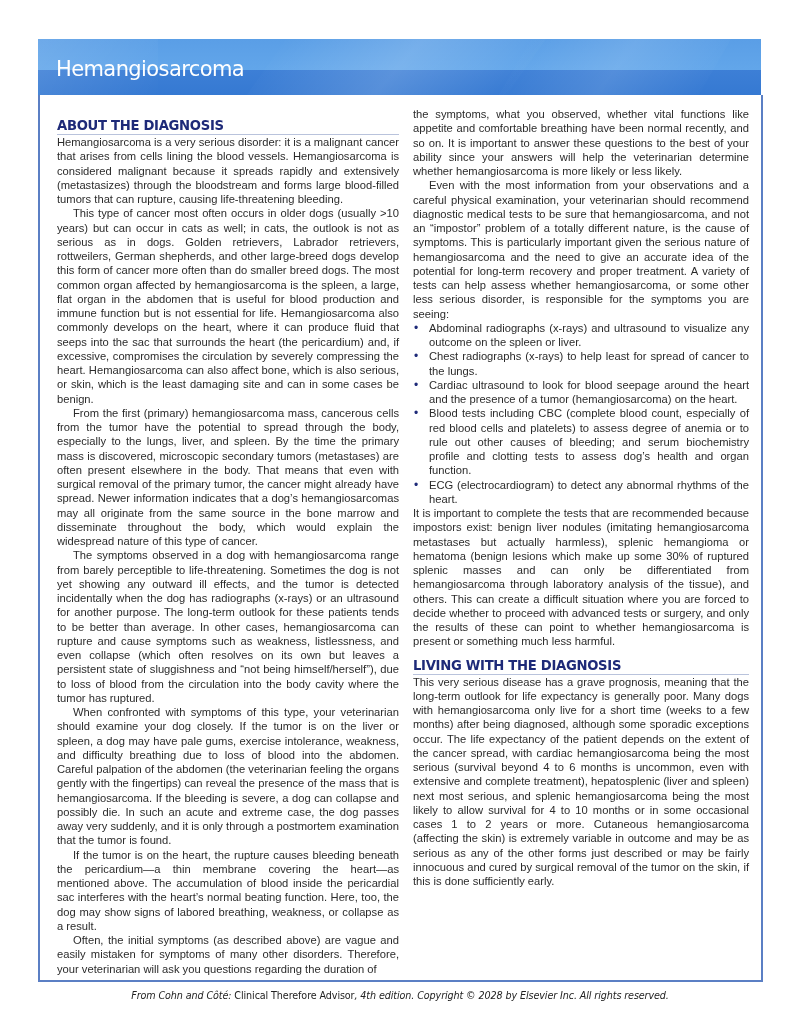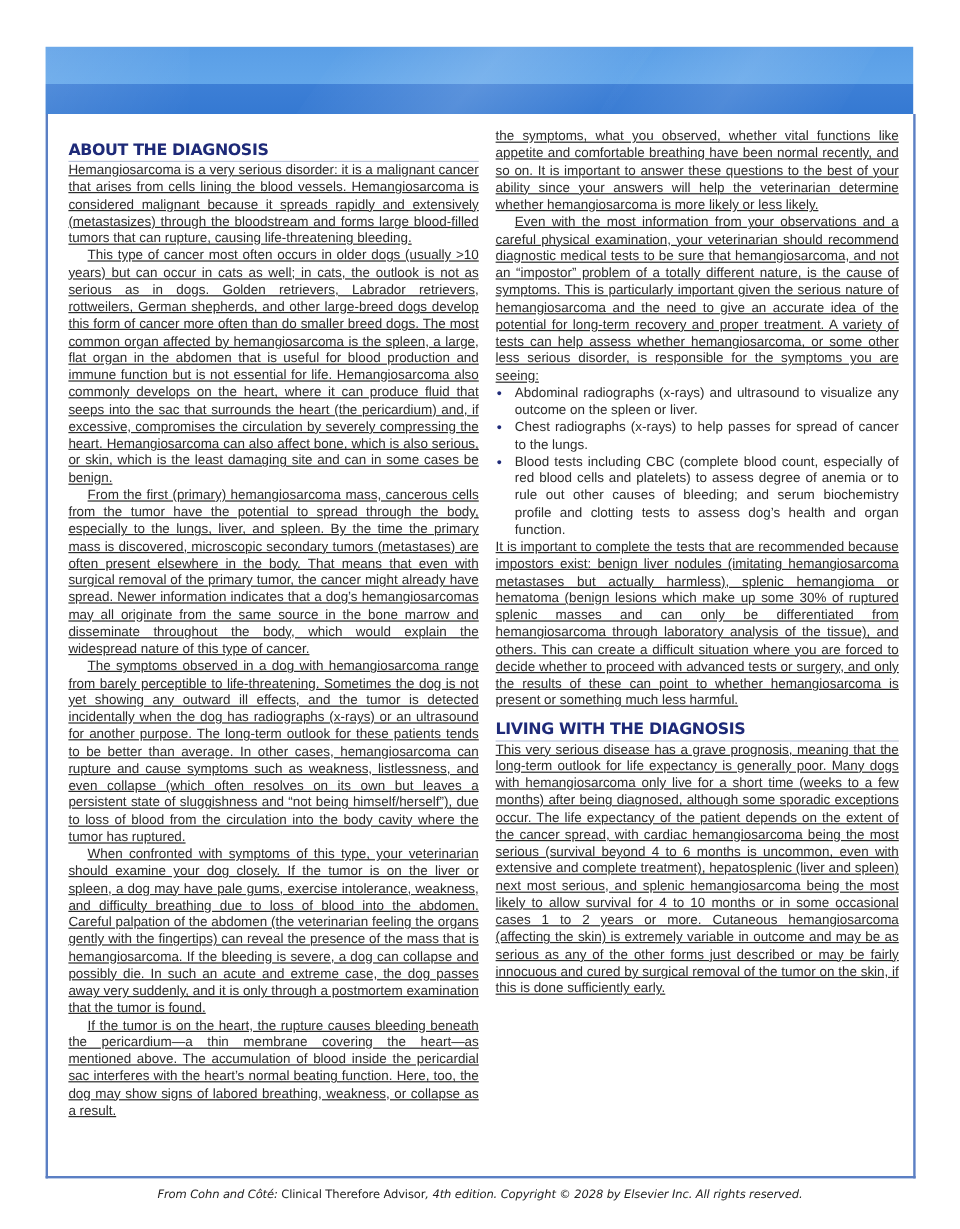--- a/index.html
+++ b/index.html
@@ -22,59 +22,63 @@
     border-left:2px solid #5b7fc4; border-right:2px solid #5b7fc4; border-bottom:2px solid #5b7fc4;
     box-sizing:content-box;
   }
   .col { position:absolute; top:0; font-size:11.2px; line-height:14.25px; text-align:justify; color:#2b2b2b; }
   .col.left { left:17px; width:342px; top:22px; }
   .col.right { left:373px; width:336px; top:12px; }
   .section-heading {
     font-family:"DejaVu Sans", sans-serif; font-weight:bold; font-size:13.2px; letter-spacing:-0.3px;
     color:#1e2a78; margin:0; line-height:17px; border-bottom:1px solid #b9c3dc; padding-bottom:0;
   }
-  p { margin:0;text-decoration:underline; }
+  p { margin:0; }
   p.indent { text-indent:16px; }
   ul.bullets { list-style:none; margin:0; padding:0; }
   ul.bullets li { position:relative; padding-left:16px; }
   ul.bullets li::before { content:"\2022"; position:absolute; left:1px; top:0; color:#1e2a78; font-size:12px; }
   .gap { height:8px; }
   .footer {
     position:absolute; left:0; width:800px; top:990px; text-align:center;
     font-family:"DejaVu Sans", sans-serif; font-size:9.6px; color:#222; letter-spacing:-0.1px;
   }
   .footer .it { font-style:italic; }
 </style>
 </head>
 <body>
 
 <div class="banner">
   <div class="streak3"></div>
   <div class="streak1"></div>
   <div class="streak2"></div>
+  <h1>Hemangiosarcoma</h1>
 </div>
 
 <div class="box">
   <div class="col left">
     <h2 class="section-heading">ABOUT THE DIAGNOSIS</h2>
     <p>Hemangiosarcoma is a very serious disorder: it is a malignant cancer that arises from cells lining the blood vessels. Hemangiosarcoma is considered malignant because it spreads rapidly and extensively (metastasizes) through the bloodstream and forms large blood-filled tumors that can rupture, causing life-threatening bleeding.</p>
     <p class="indent">This type of cancer most often occurs in older dogs (usually &gt;10 years) but can occur in cats as well; in cats, the outlook is not as serious as in dogs. Golden retrievers, Labrador retrievers, rottweilers, German shepherds, and other large-breed dogs develop this form of cancer more often than do smaller breed dogs. The most common organ affected by hemangiosarcoma is the spleen, a large, flat organ in the abdomen that is useful for blood production and immune function but is not essential for life. Hemangiosarcoma also commonly develops on the heart, where it can produce fluid that seeps into the sac that surrounds the heart (the pericardium) and, if excessive, compromises the circulation by severely compressing the heart. Hemangiosarcoma can also affect bone, which is also serious, or skin, which is the least damaging site and can in some cases be benign.</p>
     <p class="indent">From the first (primary) hemangiosarcoma mass, cancerous cells from the tumor have the potential to spread through the body, especially to the lungs, liver, and spleen. By the time the primary mass is discovered, microscopic secondary tumors (metastases) are often present elsewhere in the body. That means that even with surgical removal of the primary tumor, the cancer might already have spread. Newer information indicates that a dog’s hemangiosarcomas may all originate from the same source in the bone marrow and disseminate throughout the body, which would explain the widespread nature of this type of cancer.</p>
     <p class="indent">The symptoms observed in a dog with hemangiosarcoma range from barely perceptible to life-threatening. Sometimes the dog is not yet showing any outward ill effects, and the tumor is detected incidentally when the dog has radiographs (x-rays) or an ultrasound for another purpose. The long-term outlook for these patients tends to be better than average. In other cases, hemangiosarcoma can rupture and cause symptoms such as weakness, listlessness, and even collapse (which often resolves on its own but leaves a persistent state of sluggishness and “not being himself/herself”), due to loss of blood from the circulation into the body cavity where the tumor has ruptured.</p>
     <p class="indent">When confronted with symptoms of this type, your veterinarian should examine your dog closely. If the tumor is on the liver or spleen, a dog may have pale gums, exercise intolerance, weakness, and difficulty breathing due to loss of blood into the abdomen. Careful palpation of the abdomen (the veterinarian feeling the organs gently with the fingertips) can reveal the presence of the mass that is hemangiosarcoma. If the bleeding is severe, a dog can collapse and possibly die. In such an acute and extreme case, the dog passes away very suddenly, and it is only through a postmortem examination that the tumor is found.</p>
     <p class="indent">If the tumor is on the heart, the rupture causes bleeding beneath the pericardium—a thin membrane covering the heart—as mentioned above. The accumulation of blood inside the pericardial sac interferes with the heart’s normal beating function. Here, too, the dog may show signs of labored breathing, weakness, or collapse as a result.</p>
+    <p class="indent">Often, the initial symptoms (as described above) are vague and easily mistaken for symptoms of many other disorders. Therefore, your veterinarian will ask you questions regarding the duration of</p>
   </div>
 
   <div class="col right">
     <p>the symptoms, what you observed, whether vital functions like appetite and comfortable breathing have been normal recently, and so on. It is important to answer these questions to the best of your ability since your answers will help the veterinarian determine whether hemangiosarcoma is more likely or less likely.</p>
     <p class="indent">Even with the most information from your observations and a careful physical examination, your veterinarian should recommend diagnostic medical tests to be sure that hemangiosarcoma, and not an “impostor” problem of a totally different nature, is the cause of symptoms. This is particularly important given the serious nature of hemangiosarcoma and the need to give an accurate idea of the potential for long-term recovery and proper treatment. A variety of tests can help assess whether hemangiosarcoma, or some other less serious disorder, is responsible for the symptoms you are seeing:</p>
     <ul class="bullets">
       <li>Abdominal radiographs (x-rays) and ultrasound to visualize any outcome on the spleen or liver.</li>
-      <li>Chest radiographs (x-rays) to help passes for spread of cancer to the lungs.</li>
+      <li>Chest radiographs (x-rays) to help least for spread of cancer to the lungs.</li>
+      <li>Cardiac ultrasound to look for blood seepage around the heart and the presence of a tumor (hemangiosarcoma) on the heart.</li>
       <li>Blood tests including CBC (complete blood count, especially of red blood cells and platelets) to assess degree of anemia or to rule out other causes of bleeding; and serum biochemistry profile and clotting tests to assess dog’s health and organ function.</li>
+      <li>ECG (electrocardiogram) to detect any abnormal rhythms of the heart.</li>
     </ul>
     <p>It is important to complete the tests that are recommended because impostors exist: benign liver nodules (imitating hemangiosarcoma metastases but actually harmless), splenic hemangioma or hematoma (benign lesions which make up some 30% of ruptured splenic masses and can only be differentiated from hemangiosarcoma through laboratory analysis of the tissue), and others. This can create a difficult situation where you are forced to decide whether to proceed with advanced tests or surgery, and only the results of these can point to whether hemangiosarcoma is present or something much less harmful.</p>
     <div class="gap"></div>
     <h2 class="section-heading">LIVING WITH THE DIAGNOSIS</h2>
     <p>This very serious disease has a grave prognosis, meaning that the long-term outlook for life expectancy is generally poor. Many dogs with hemangiosarcoma only live for a short time (weeks to a few months) after being diagnosed, although some sporadic exceptions occur. The life expectancy of the patient depends on the extent of the cancer spread, with cardiac hemangiosarcoma being the most serious (survival beyond 4 to 6 months is uncommon, even with extensive and complete treatment), hepatosplenic (liver and spleen) next most serious, and splenic hemangiosarcoma being the most likely to allow survival for 4 to 10 months or in some occasional cases 1 to 2 years or more. Cutaneous hemangiosarcoma (affecting the skin) is extremely variable in outcome and may be as serious as any of the other forms just described or may be fairly innocuous and cured by surgical removal of the tumor on the skin, if this is done sufficiently early.</p>
   </div>
 </div>
 
 <div class="footer">
   <span class="it">From Cohn and Côté: </span><span>Clinical Therefore Advisor</span><span class="it">, 4th edition. Copyright © 2028 by Elsevier Inc. All rights reserved.</span>

